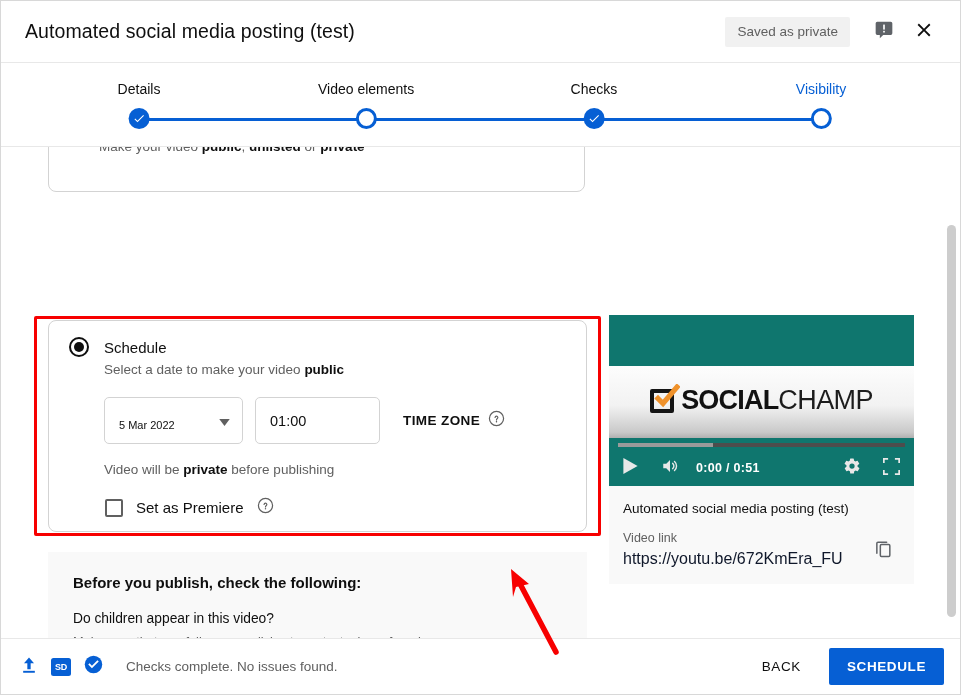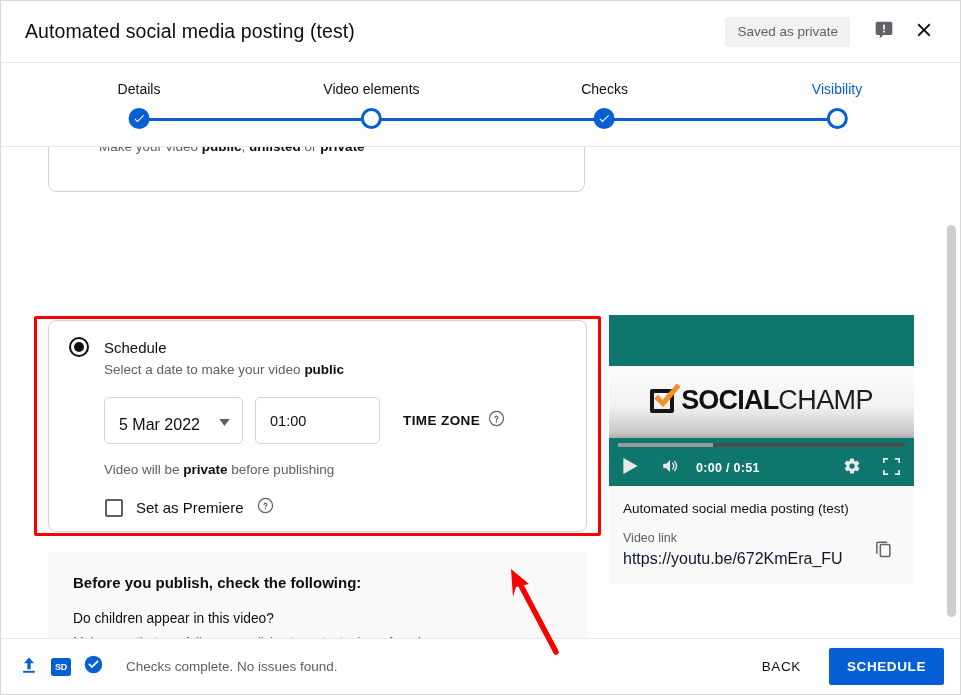--- a/index.html
+++ b/index.html
@@ -60,21 +60,21 @@
   
   .stepper-wrap {
     position: relative;
     height: 84px;
     border-bottom: 1px solid #e8e8e8;
     background: #fff;
   }
   .stepper {
     position: absolute;
     left: 138px;
-    right: 123px;
+    right: 139px;
     top: 18px;
     height: 62px;
   }
   .step-line {
     position: absolute;
     left: 0; right: 0;
     top: 37px;
     height: 3px;
     background: #065fd4;
   }
@@ -221,21 +221,21 @@
     height: 47px;
     border: 1px solid #d3d3d3;
     border-radius: 5px;
     display: flex;
     align-items: center;
     padding: 0 12px 0 14px;
     cursor: pointer;
     background: #fff;
   }
   .date-text {
-    font-size: 16px;
+    font-size: 11px;
     color: #0f0f0f;
     flex: 1;
     margin-top: 8px;
   }
   .time-field {
     width: 125px;
     height: 47px;
     border: 1px solid #d3d3d3;
     border-radius: 5px;
     display: flex;

